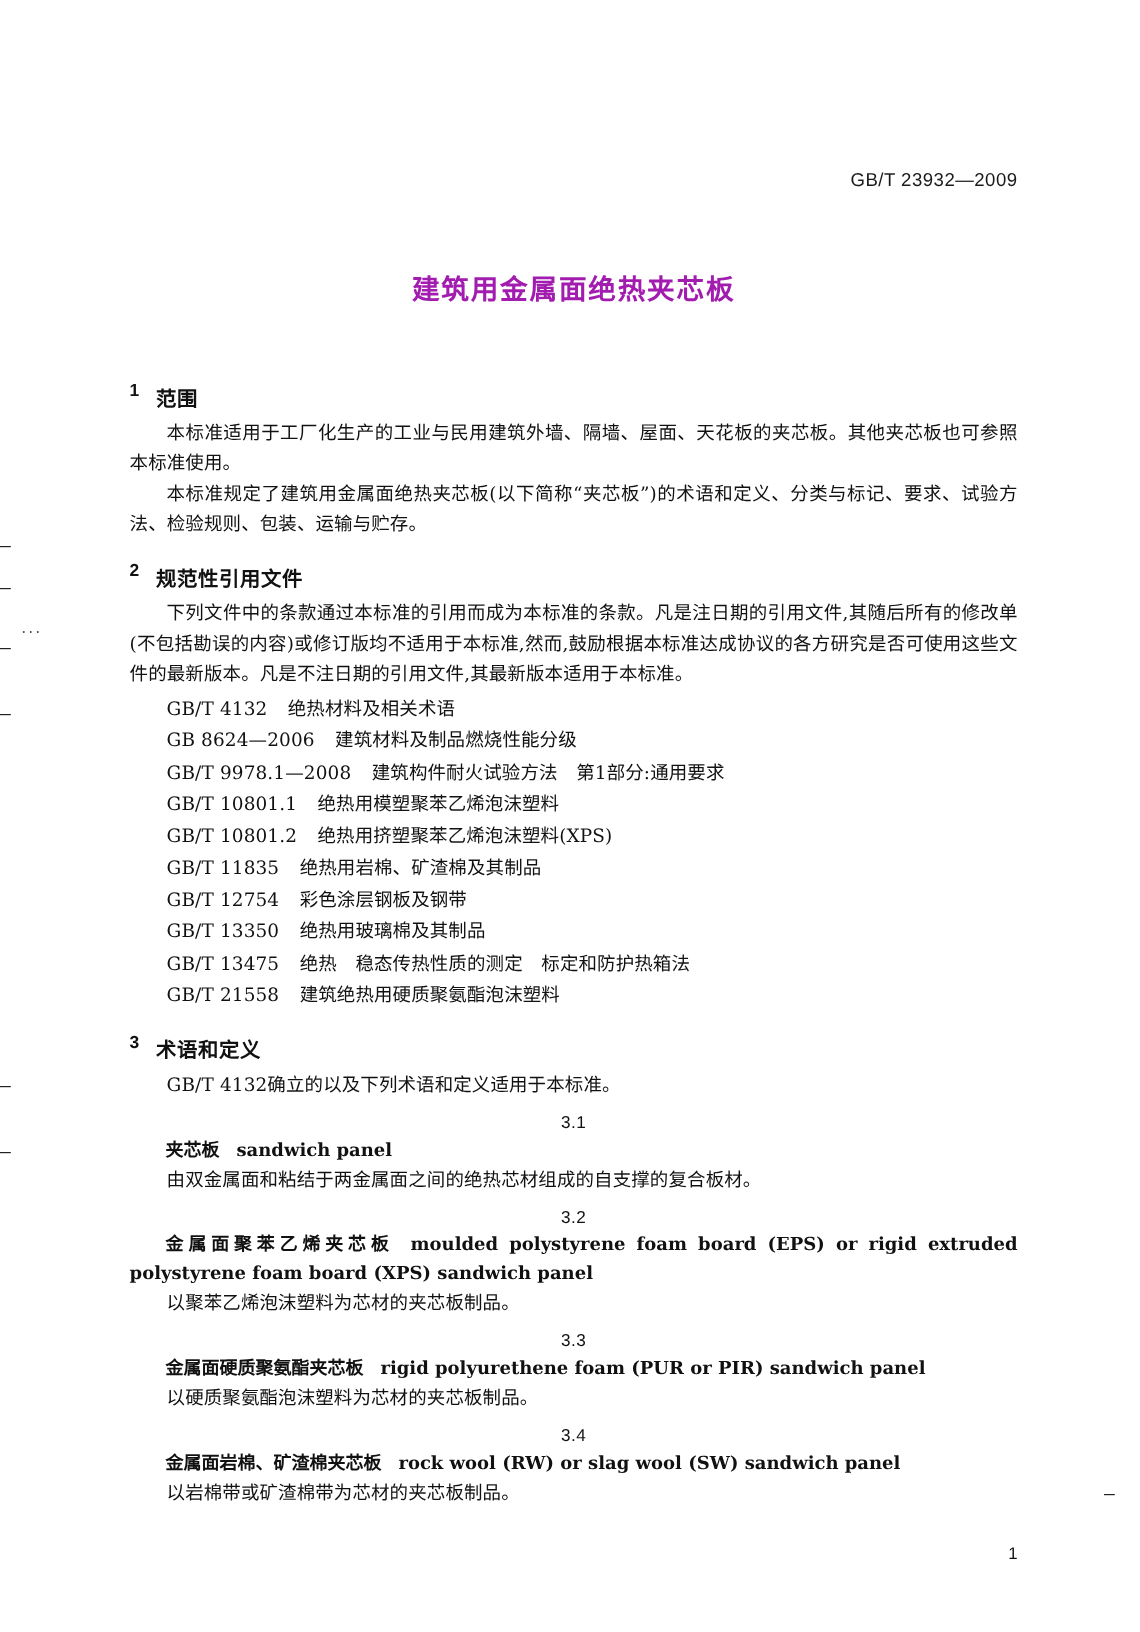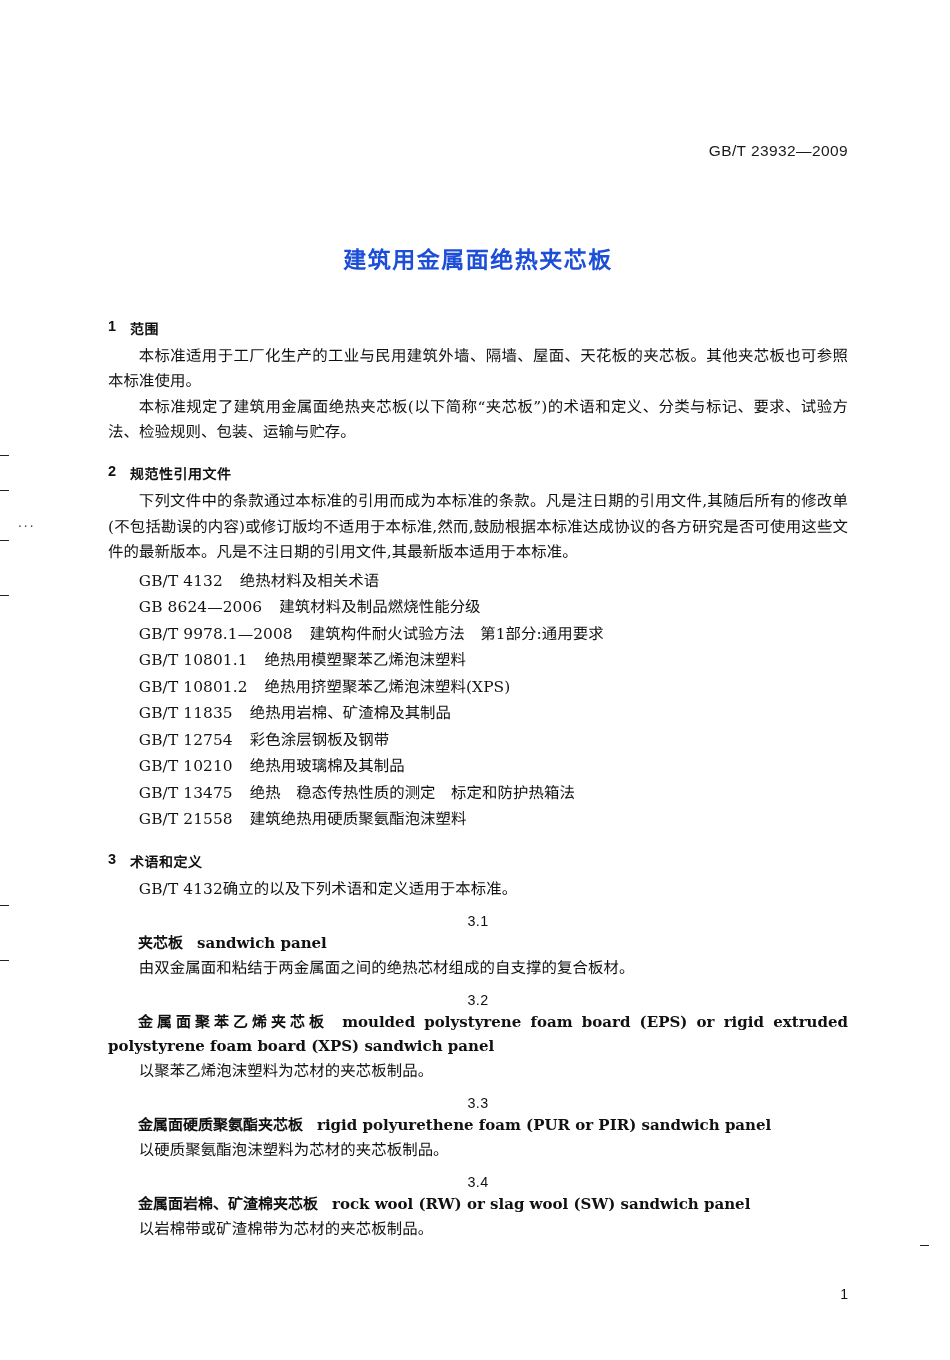--- a/index.html
+++ b/index.html
@@ -38,42 +38,41 @@
   }
   .doc-title {
     position: absolute;
     top: 222px;
     left: 0;
     width: 740px;
     text-align: center;
     font-size: 23px;
     font-weight: bold;
     letter-spacing: 1.5px;
-    color: #1d4ed8;
-    margin-top: 19px;
+    color: #a21caf;
   }
   .body-text {
     position: absolute;
     top: 300px;
     left: 0;
     width: 740px;
   }
   .sec-wrap {
     display: flex;
     gap: 14px;
     margin-top: 18px;
     margin-bottom: 6px;
   }
   .sec-num {
     font-family: "Liberation Sans", sans-serif;
     font-size: 14.5px;
     font-weight: bold;
   }
   .sec-title {
-    font-size: 14px;
+    font-size: 17px;
     font-weight: bold;
     letter-spacing: 0.5px;
   }
   p.para {
     margin: 0 0 1px 0;
     font-size: 15.4px;
     line-height: 1.63;
     text-indent: 2em;
     text-align: justify;
     letter-spacing: 0.1px;
@@ -196,21 +195,21 @@
         </li>
         <li>
           <span class="ref-code">GB/T 11835</span>
           <span class="ref-name">绝热用岩棉、矿渣棉及其制品</span>
         </li>
         <li>
           <span class="ref-code">GB/T 12754</span>
           <span class="ref-name">彩色涂层钢板及钢带</span>
         </li>
         <li>
-          <span class="ref-code">GB/T 10210</span>
+          <span class="ref-code">GB/T 13350</span>
           <span class="ref-name">绝热用玻璃棉及其制品</span>
         </li>
         <li>
           <span class="ref-code">GB/T 13475</span>
           <span class="ref-name">绝热　稳态传热性质的测定　标定和防护热箱法</span>
         </li>
         <li>
           <span class="ref-code">GB/T 21558</span>
           <span class="ref-name">建筑绝热用硬质聚氨酯泡沫塑料</span>
         </li>

